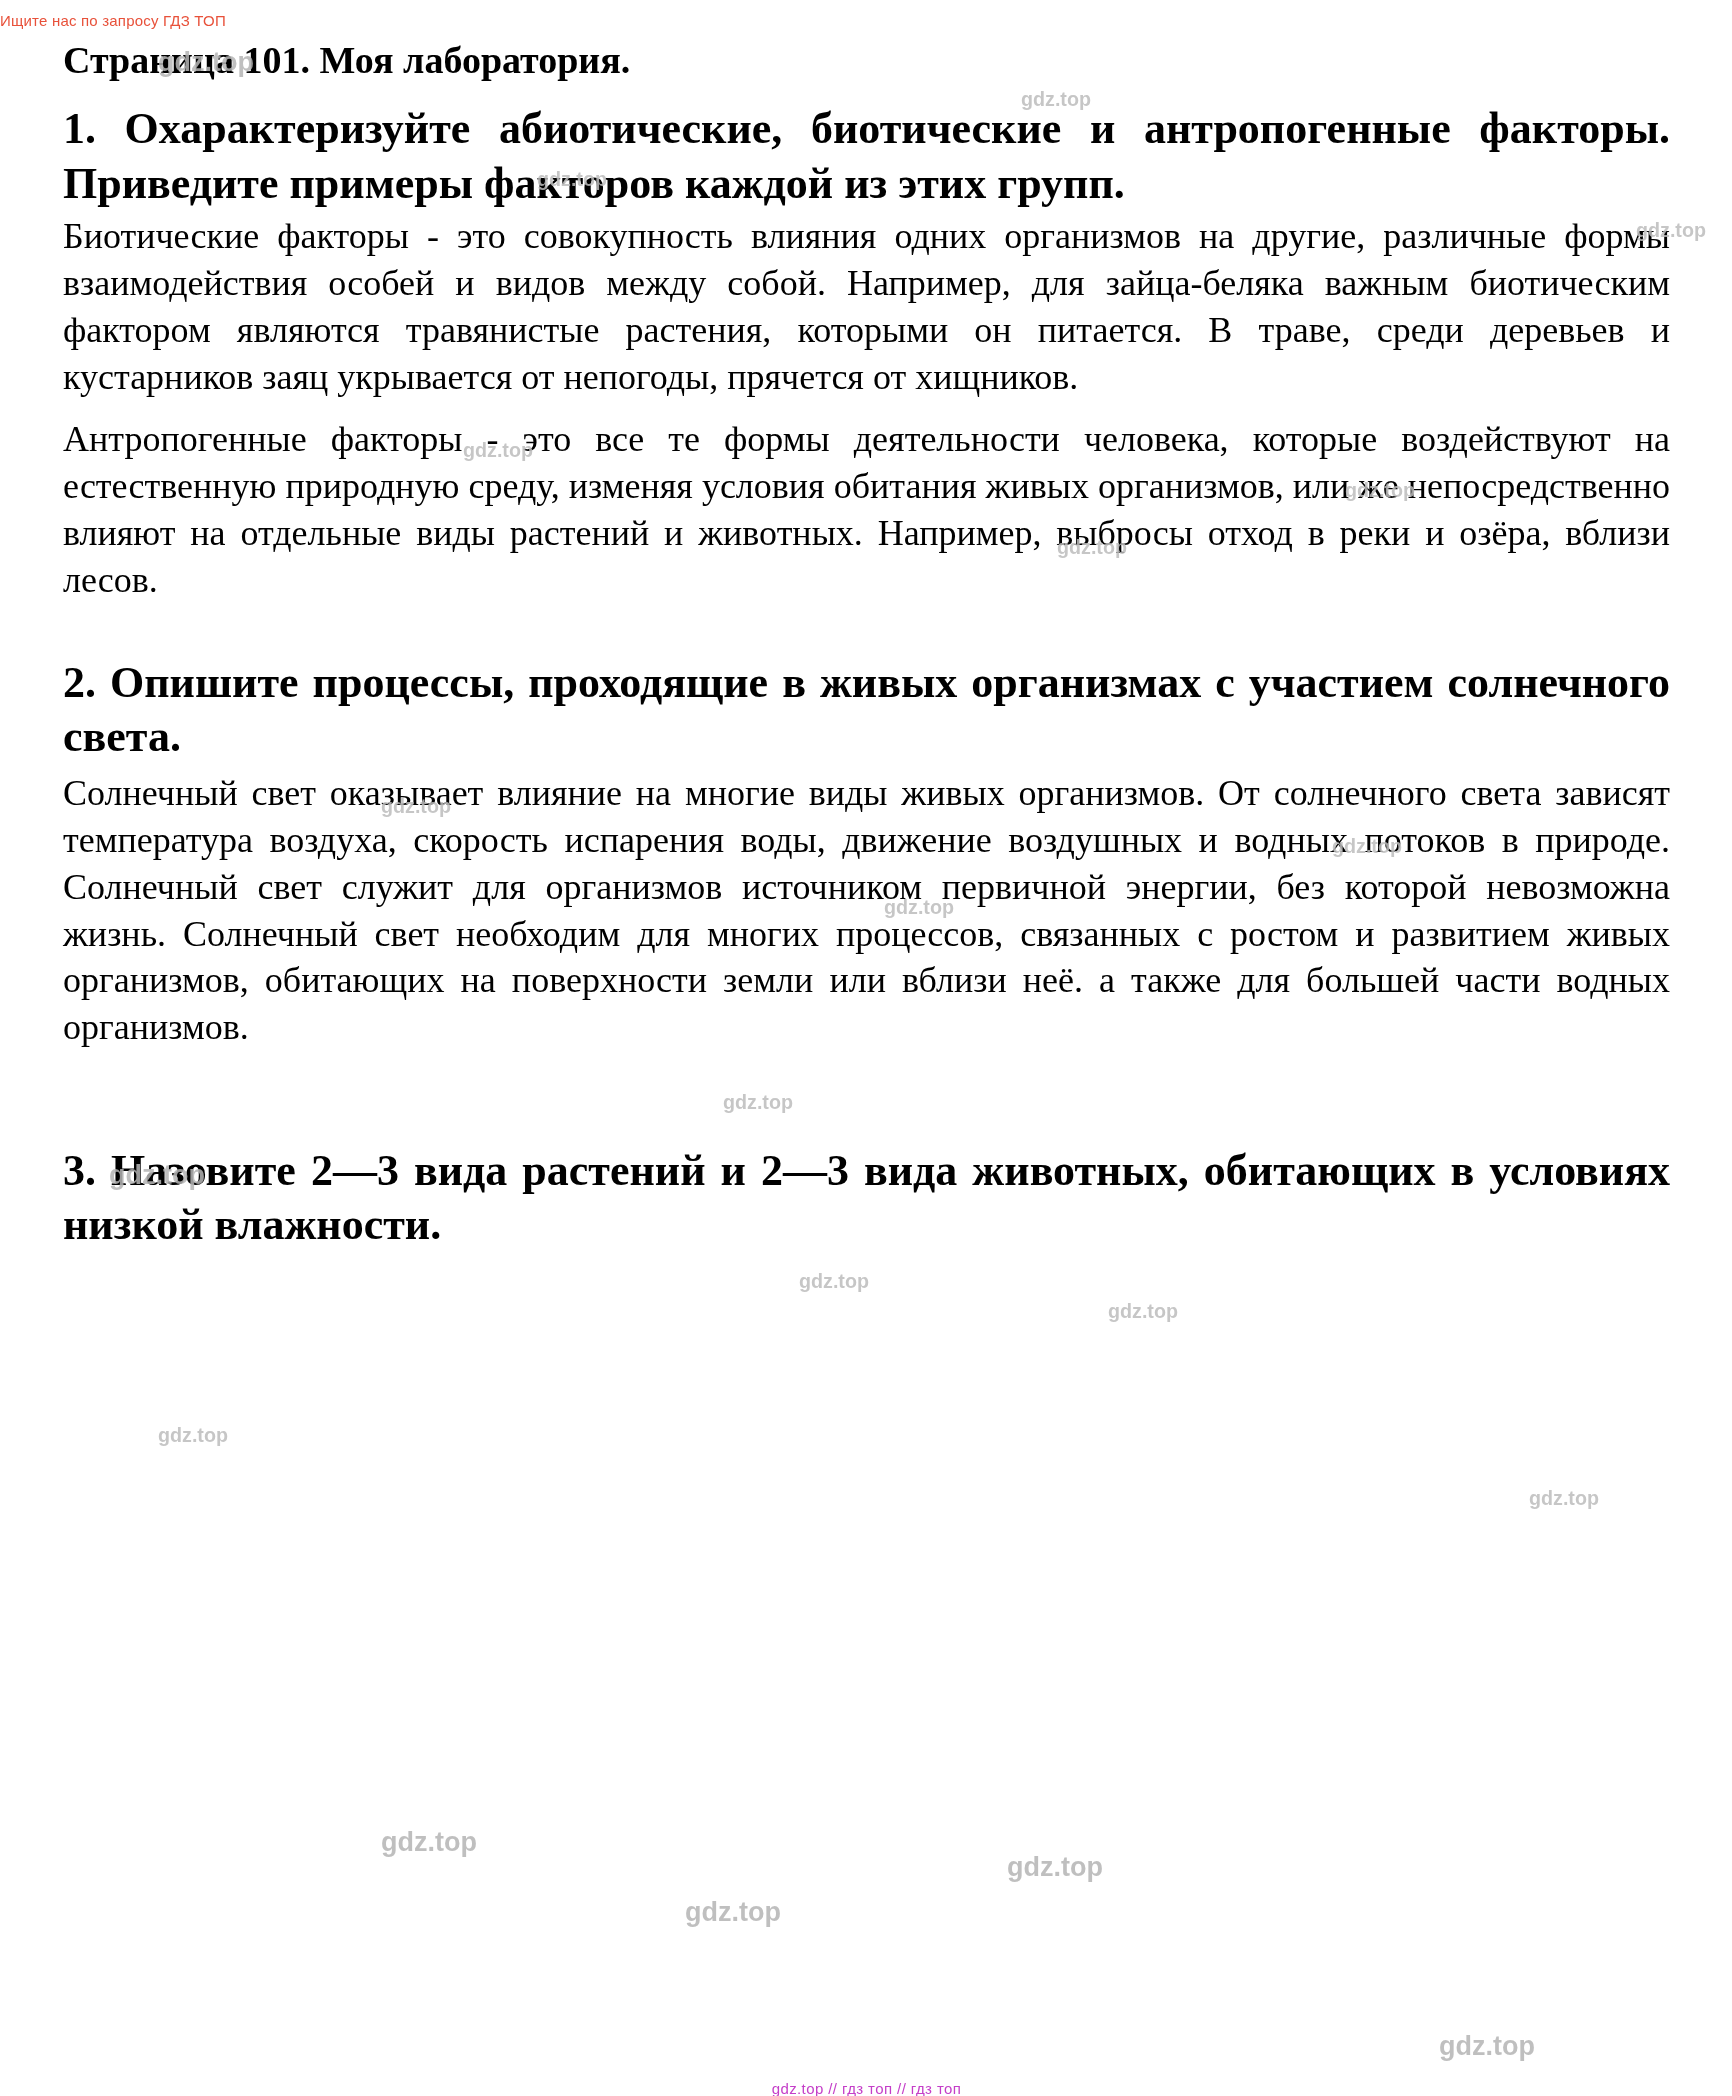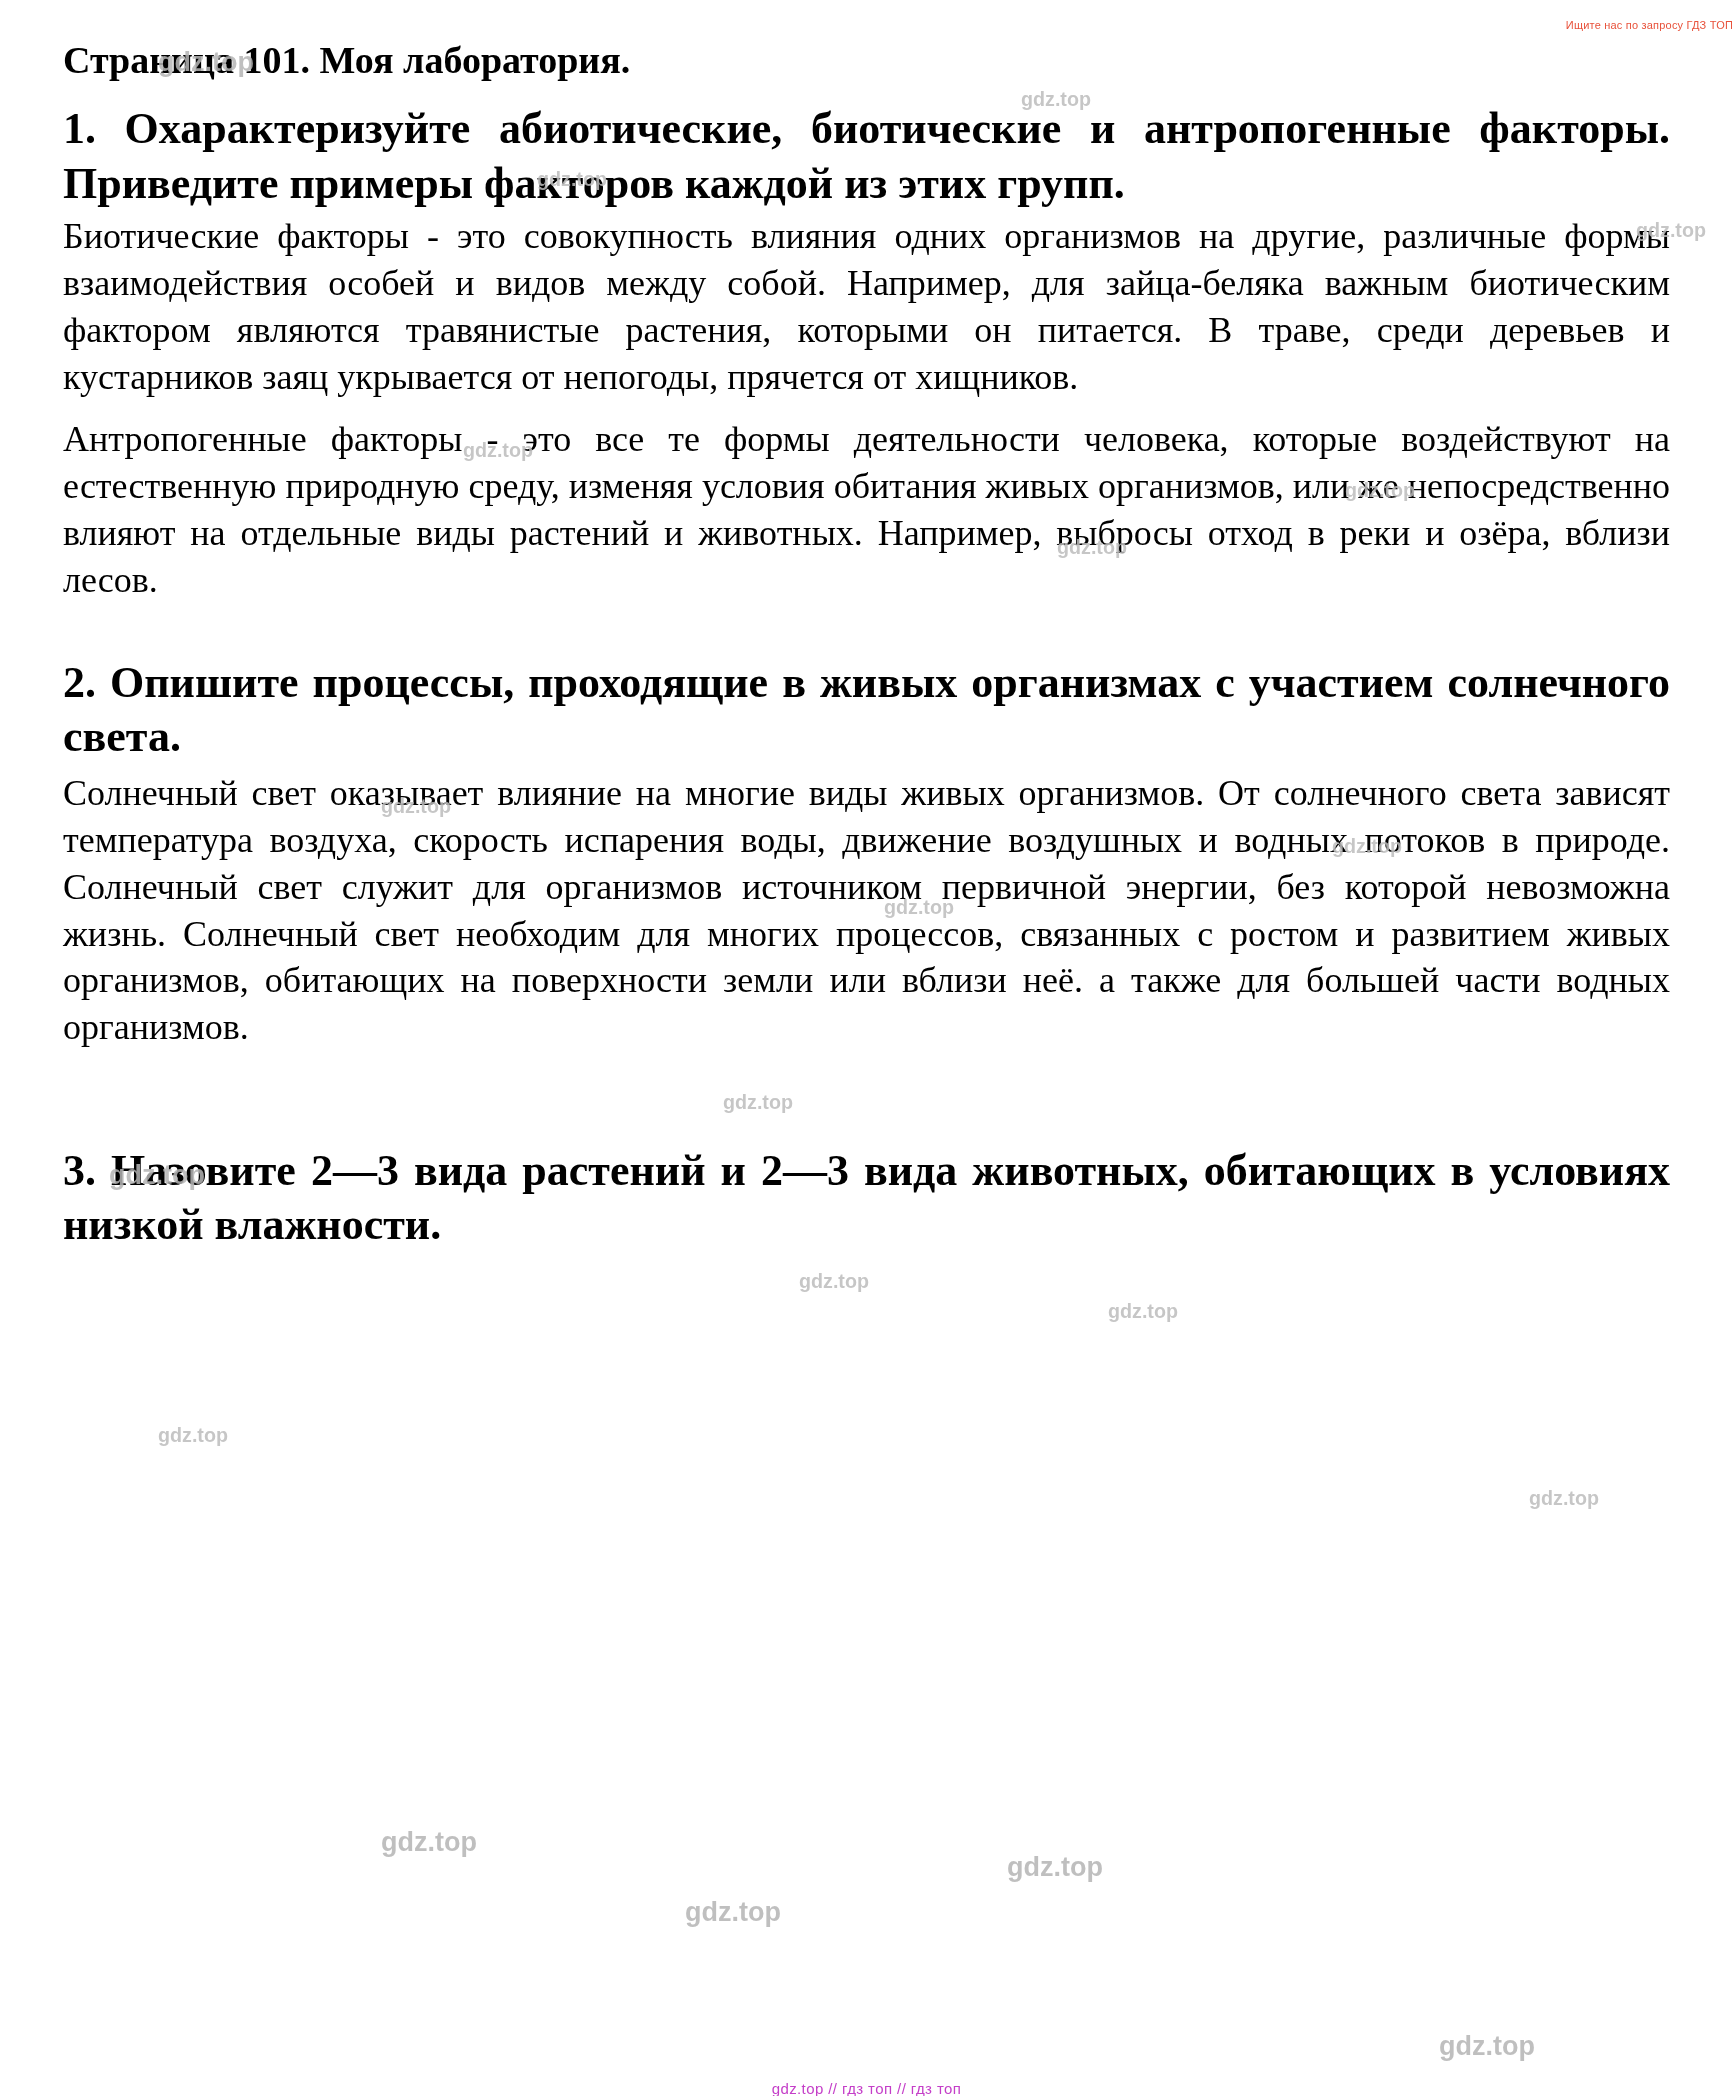--- a/index.html
+++ b/index.html
@@ -19,26 +19,26 @@
     position: relative;
     width: 1733px;
     min-height: 2097px;
     box-sizing: border-box;
     padding: 0 63px;
     overflow: hidden;
   }
 
   .top-promo {
     position: absolute;
-    top: 19px;
+    top: 12px;
     left: 0;
     width: 100%;
-    text-align: right;
+    text-align: left;
     font-family: "Liberation Sans", sans-serif;
-    font-size: 11px;
+    font-size: 15px;
     color: #e8513a;
     letter-spacing: 0.2px;
   }
 
   .bottom-promo {
     position: absolute;
     bottom: 0;
     left: 0;
     width: 100%;
     text-align: center;

